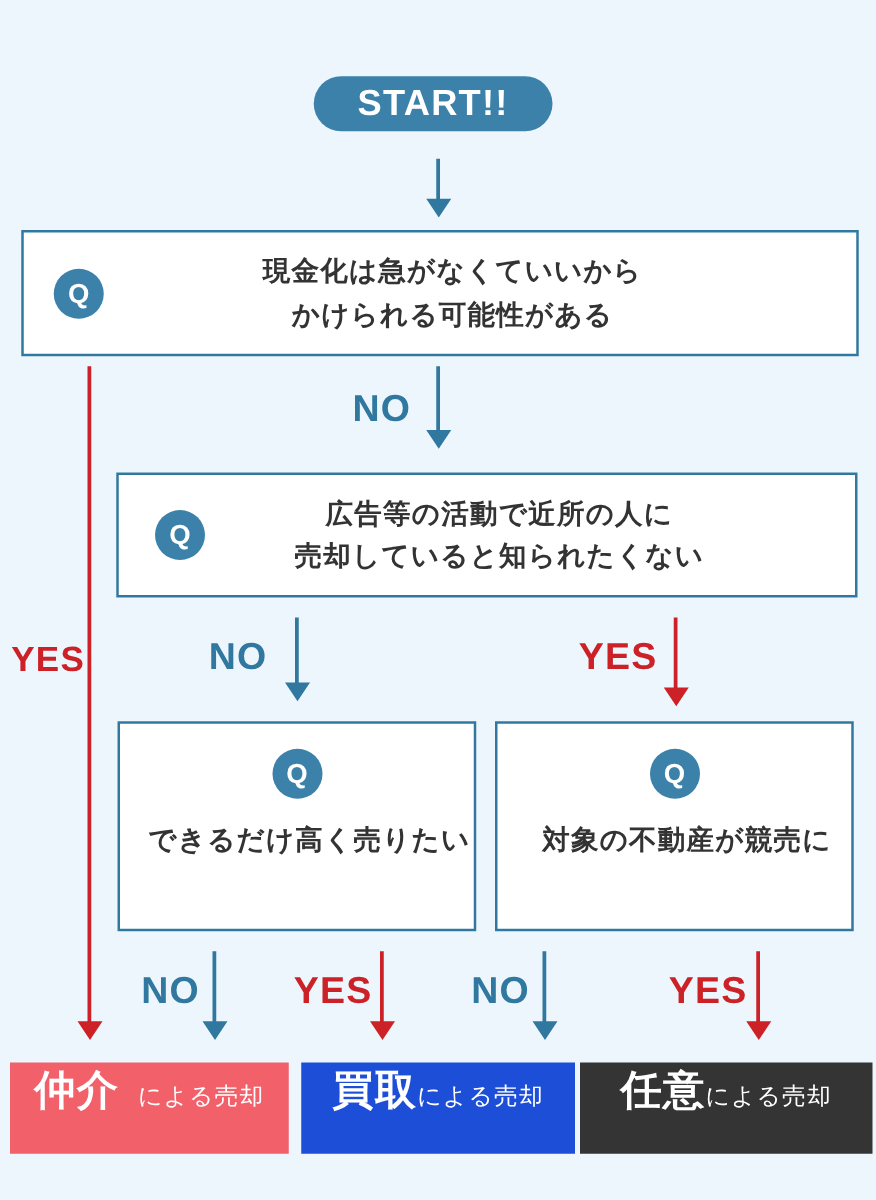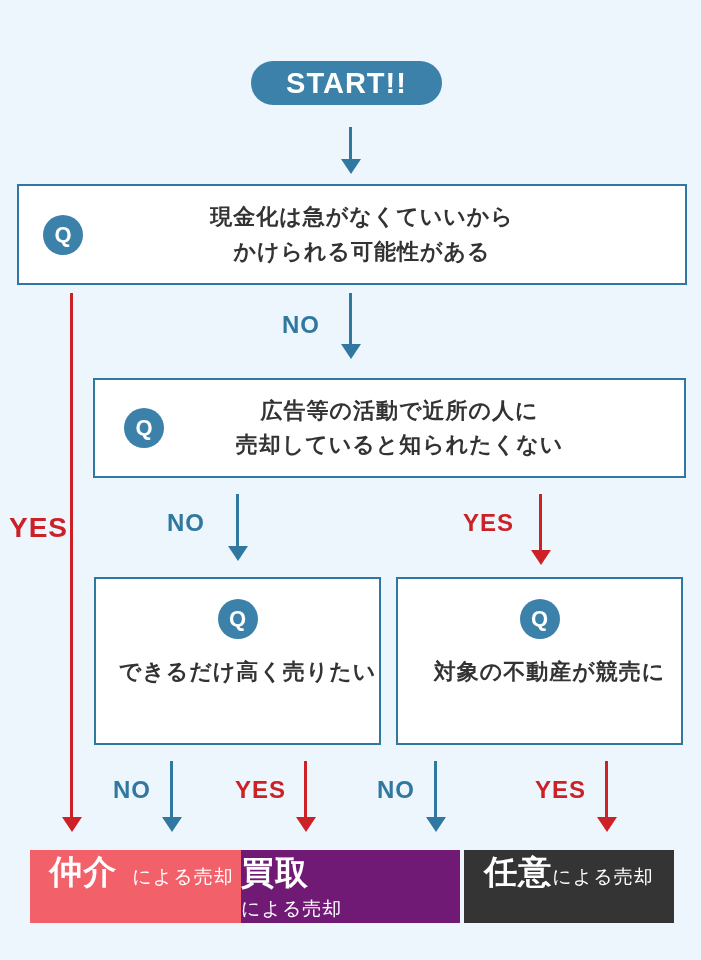--- a/index.html
+++ b/index.html
@@ -22,30 +22,30 @@
   .qbox{position:absolute;background:#fff;border:2px solid #30789f;box-sizing:border-box;}
   .qtext{color:#333;font-size:22px;font-weight:600;line-height:1.55;letter-spacing:1px;text-align:center;padding-left:20px;}
   .qbadge{width:40px;height:40px;border-radius:50%;background:#3b81a9;color:#fff;font-size:22px;
     font-weight:bold;display:flex;align-items:center;justify-content:center;flex:0 0 auto;}
   .qbox-h .qbadge{position:absolute;left:24px;top:50%;transform:translateY(-50%);}
   .qbox-h .qtext{position:absolute;inset:0;display:flex;flex-direction:column;align-items:center;justify-content:center;}
   .qbox-v{display:flex;flex-direction:column;align-items:center;padding-top:20px;}
   .qbox-v .qtext{margin-top:16px;}
 
   
-  .edge-label{position:absolute;font-size:24px;font-weight:bold;line-height:1;letter-spacing:1px;}
+  .edge-label{position:absolute;font-size:30px;font-weight:bold;line-height:1;letter-spacing:1px;}
   .edge-label.big{font-size:28px;}
 
   
   .result{position:absolute;top:850px;height:73px;display:flex;align-items:baseline;justify-content:center;
     color:#fff;letter-spacing:1px;}
   .result .big{font-size:33px;font-weight:bold;}
   .result .small{font-size:19px;font-weight:normal;}
   .result-mediation{background:#f2606a;}
-  .result-purchase{background:#701a75;flex-direction:column;}
+  .result-purchase{background:#1d4ed8;}
   .result-voluntary{background:#343434;}
 </style>
 </head>
 <body>
 
 <div class="canvas">
 
   <div class="start-pill">
     <span>START!!</span>
   </div>
@@ -106,26 +106,26 @@
 
   <div class="edge-label red" style="left:235px;top:778px;">YES</div>
   <div class="arrow red" style="left:304px;top:761px;height:57px;"></div>
 
   <div class="edge-label blue" style="left:377px;top:778px;">NO</div>
   <div class="arrow blue" style="left:434px;top:761px;height:57px;"></div>
 
   <div class="edge-label red" style="left:535px;top:778px;">YES</div>
   <div class="arrow red" style="left:605px;top:761px;height:57px;"></div>
 
-  <div class="result result-mediation" style="left:30px;width:223px;gap:15px;">
+  <div class="result result-mediation" style="left:8px;width:223px;gap:15px;">
     <span class="big">仲介</span>
     <span class="small">による売却</span>
   </div>
   <div class="result result-purchase" style="left:241px;width:219px;">
     <span class="big">買取</span>
     <span class="small">による売却</span>
   </div>
-  <div class="result result-voluntary" style="left:464px;width:210px;">
+  <div class="result result-voluntary" style="left:464px;width:234px;">
     <span class="big">任意</span>
     <span class="small">による売却</span>
   </div>
 
 </div>
 
 </body></html>

